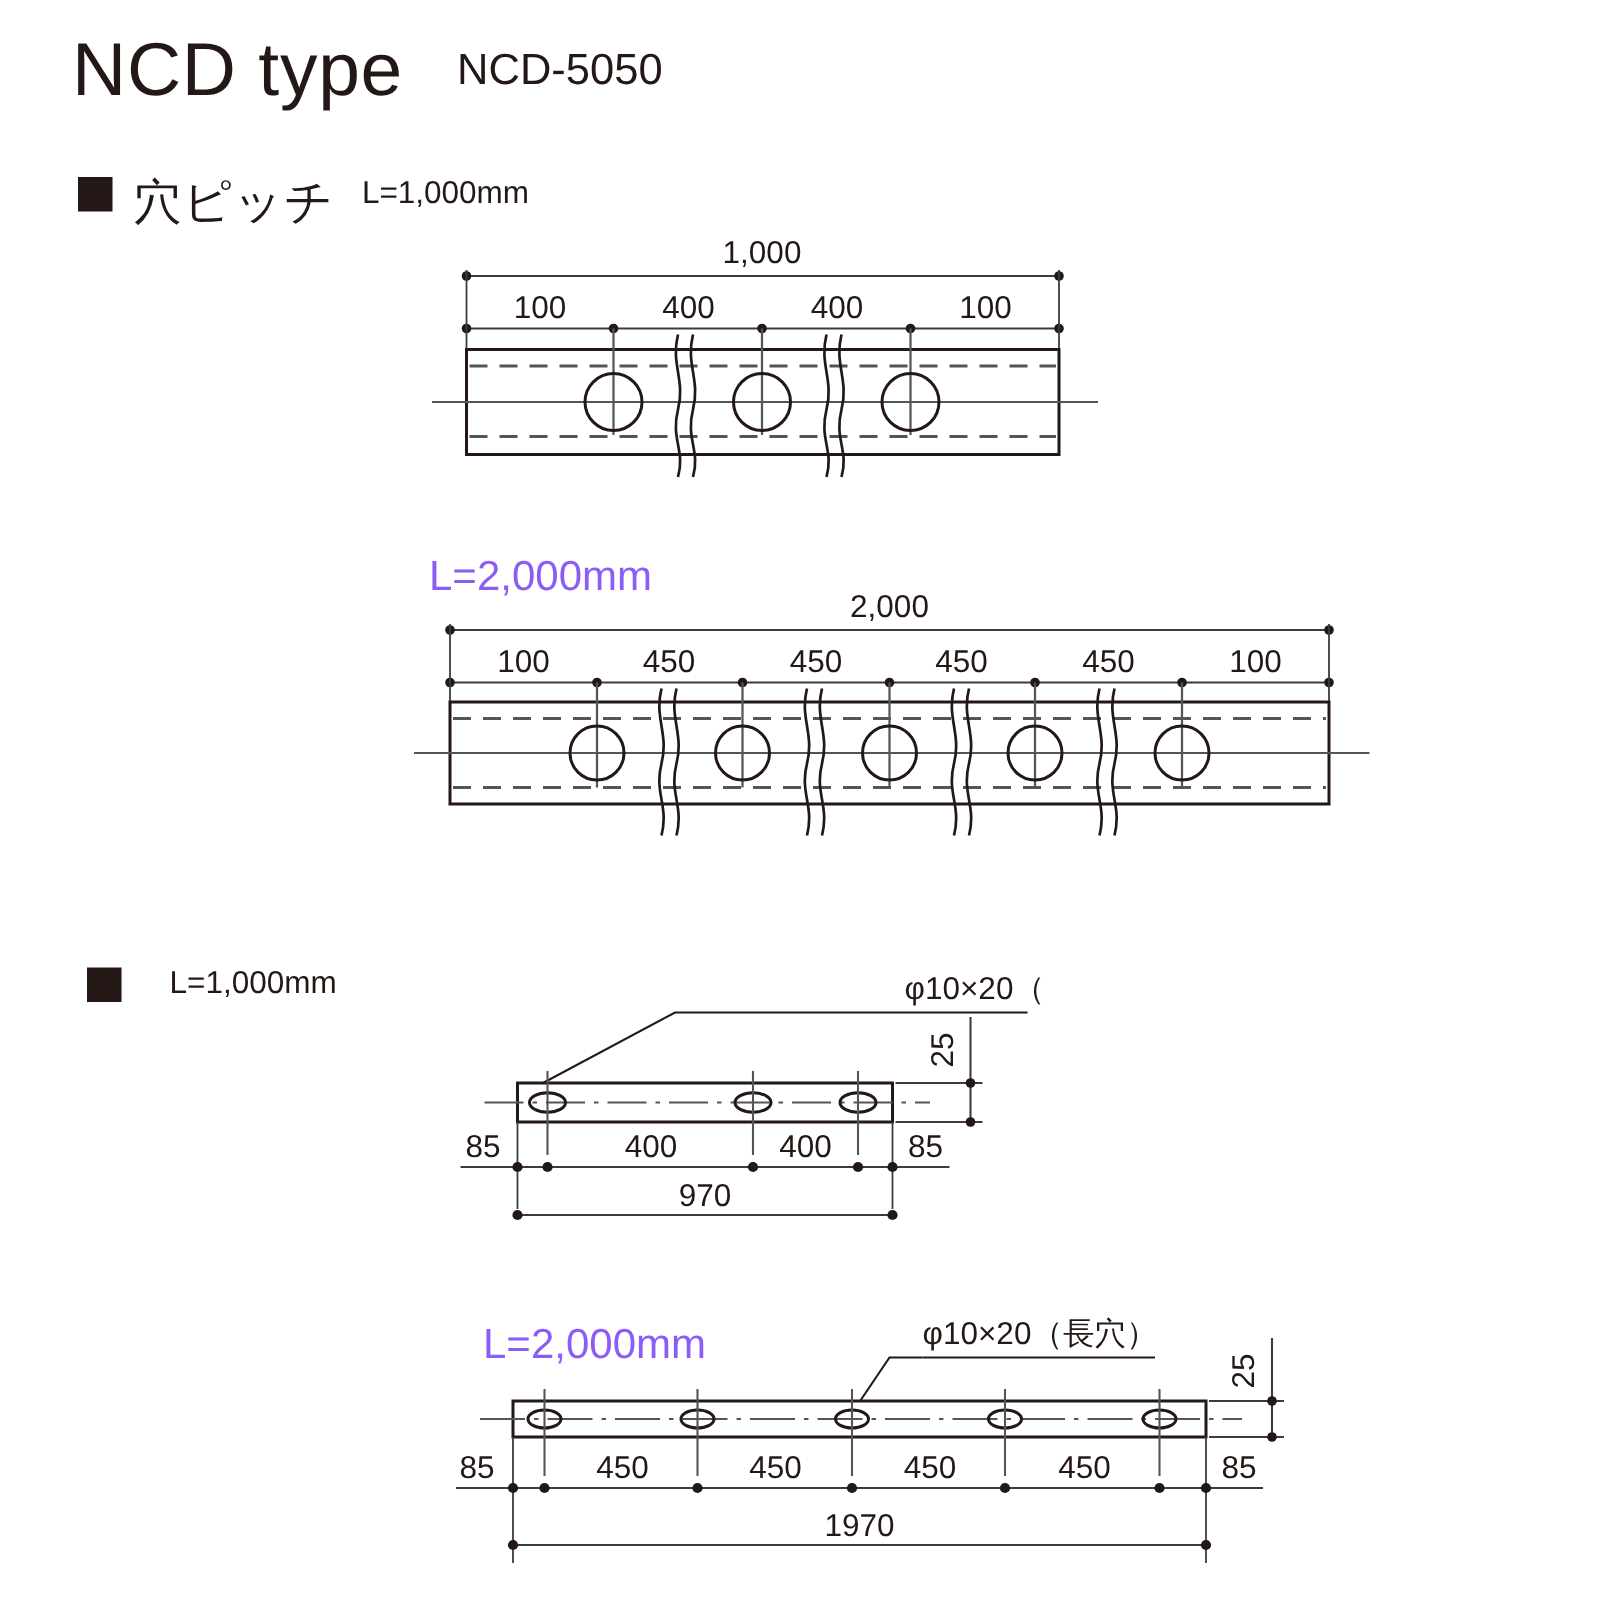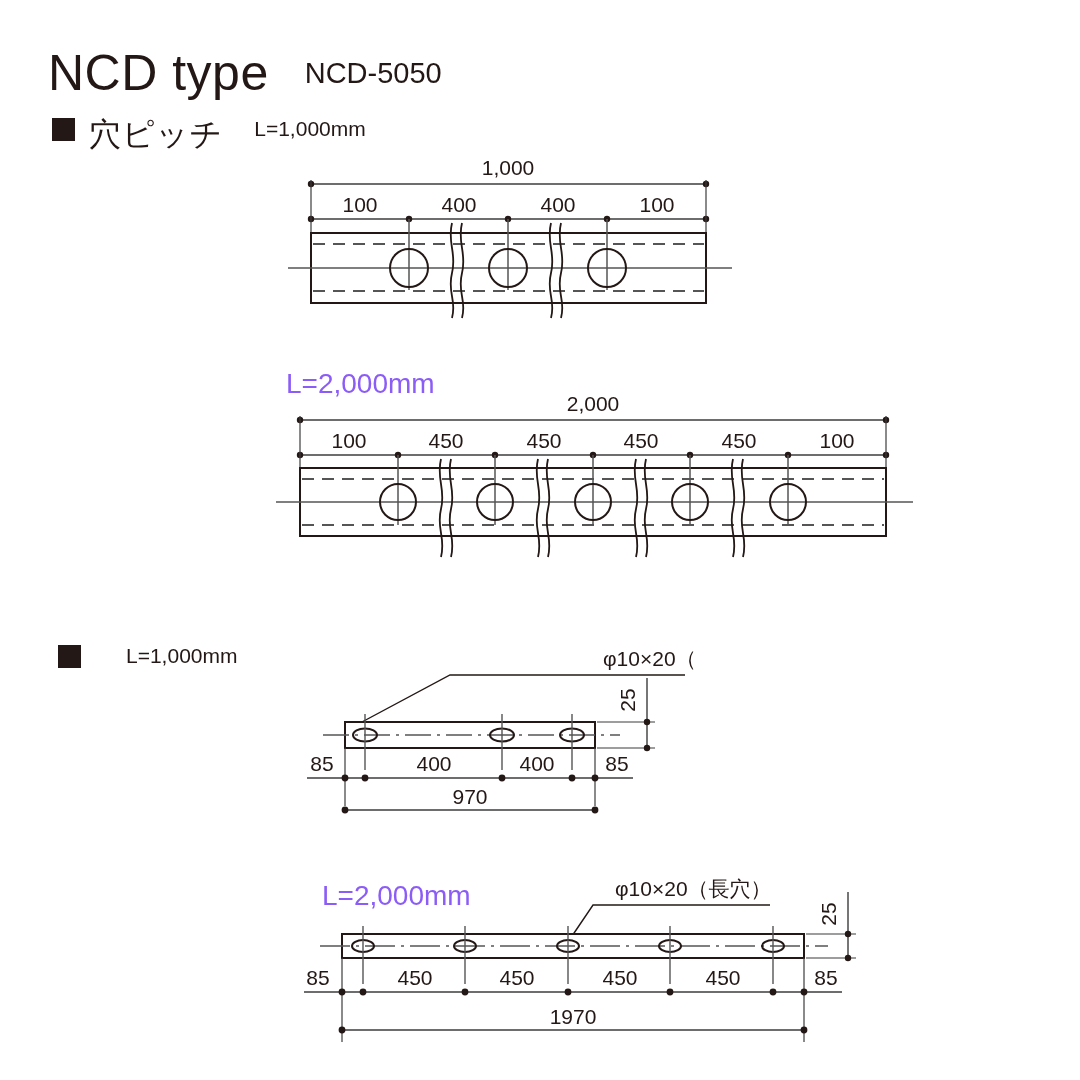--- a/index.html
+++ b/index.html
@@ -18,37 +18,38 @@
   #root {
     position: absolute;
     left: 0; top: 0;
     width: 1080px;
     height: 1080px;
   }
   
   .title-row {
     position: absolute;
     left: 48px;
-    top: 48px;
+    top: 21px;
     display: flex;
-    align-items: center;
+    align-items: flex-start;
   }
   .title-main {
     font-size: 50px;
     font-weight: 400;
     letter-spacing: 0.5px;
     color: #231815;
     line-height: 1;
   }
   .title-model {
     font-size: 29px;
     font-weight: 400;
     margin-left: 36px;
     color: #231815;
     line-height: 1;
+    margin-top: 12px;
   }
   
   .section-head {
     position: absolute;
     display: flex;
     align-items: flex-start;
   }
   .sec-bullet {
     width: 23px;
     height: 23px;
@@ -57,21 +58,21 @@
     margin-right: 14px;
   }
   .sec-title {
     font-size: 32px;
     letter-spacing: 1px;
     color: #231815;
     line-height: 1;
   }
   .sec-sub {
     font-size: 21px;
-    margin-left: 31px;
+    margin-left: 18px;
     color: #231815;
     line-height: 1;
   }
   .len-label {
     position: absolute;
     font-size: 28px;
     color: #8b5cf6;
     line-height: 1;
   }
   svg { display: block; }

